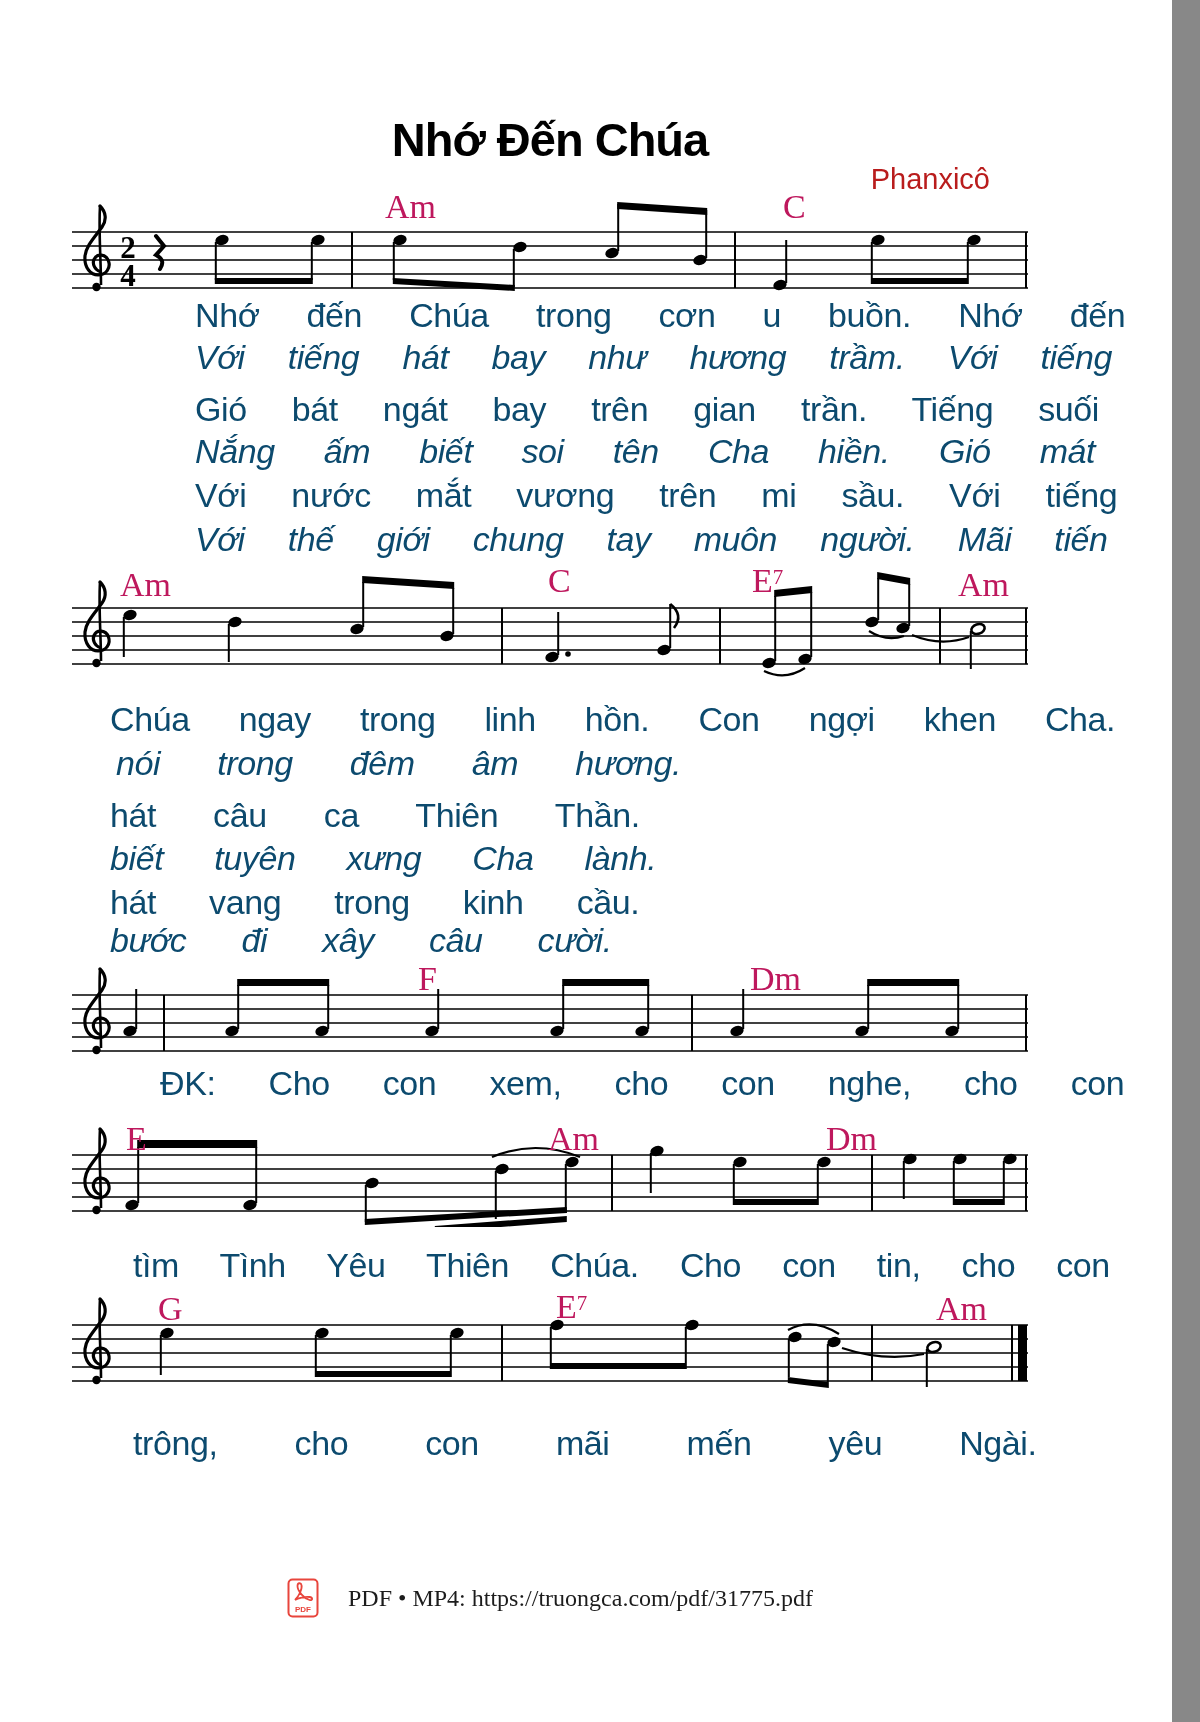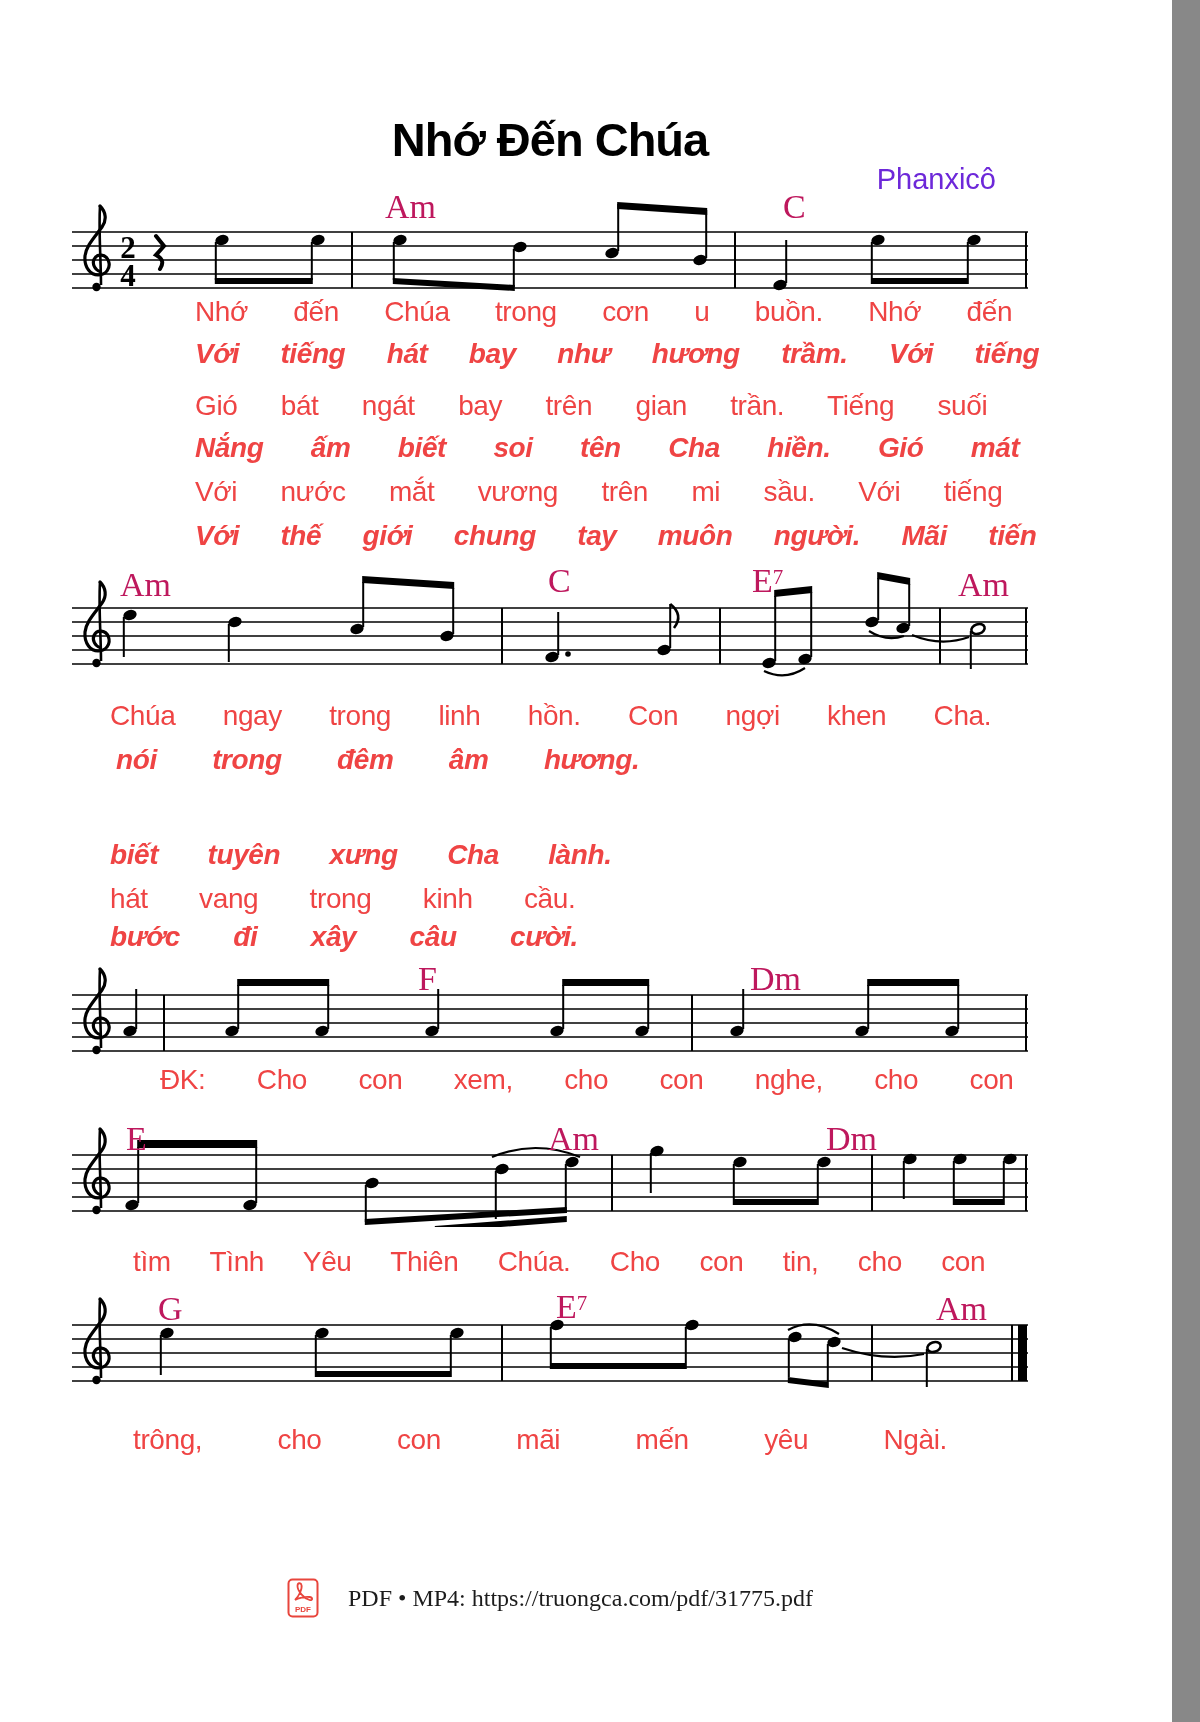--- a/index.html
+++ b/index.html
@@ -5,41 +5,41 @@
   html,body{margin:0;padding:0;background:#888;}
   .sheet{
     position:relative;width:1172px;height:1722px;background:#ffffff;
     font-family:"Liberation Sans",sans-serif;color:#000;overflow:hidden;
   }
   .title{
     position:absolute;left:0;top:112px;width:1100px;text-align:center;
     font-size:47px;font-weight:bold;letter-spacing:-1px;color:#000;
   }
   .composer{
-    position:absolute;top:163px;right:176px;font-size:29px;color:#6d28d9;
+    position:absolute;top:163px;right:182px;font-size:29px;color:#b91c1c;
   }
   .staff{position:absolute;left:72px;width:956px;height:112px;}
   .sline{stroke:#000;stroke-width:1.3;}
   .bar{stroke:#000;stroke-width:2;}
   .nh{fill:#000;}
   .nh-open{fill:#fff;stroke:#000;stroke-width:2.6;}
   .stem{stroke:#000;stroke-width:2;}
   .beam{fill:#000;}
   .tie{fill:none;stroke:#000;stroke-width:2.2;}
   .tsig{font-family:"Liberation Serif",serif;font-weight:bold;font-size:31px;}
   .chord{
     position:absolute;font-family:"Liberation Serif",serif;font-size:34px;color:#be185d;
     white-space:nowrap;line-height:1;
   }
   .chord sup{font-size:21px;vertical-align:8px;}
   .lyric{
-    position:absolute;font-size:28px;letter-spacing:-0.4px;color:#ef4444;
+    position:absolute;font-size:34px;letter-spacing:-0.4px;color:#0c4a6e;
     white-space:nowrap;line-height:1;
   }
-  .lyric.italic{font-style:italic;font-weight:bold;}
+  .lyric.italic{font-style:italic;}
   .footer{
     position:absolute;left:0;top:1578px;width:1100px;display:flex;
     align-items:center;justify-content:center;gap:29px;
   }
   .footer-text{
     font-family:Liberation Serif, serif;font-size:24px;color:#1c1c1c;
   }
   .pdficon{width:32px;height:40px;}
 </style>
 </head>
@@ -156,20 +156,21 @@
       <line class="bar" x1="954" y1="40" x2="954" y2="96"></line>
     </g>
   </svg>
   <div class="chord" style="left:120px;top:568px"><span>Am</span><sup></sup></div>
   <div class="chord" style="left:548px;top:564px"><span>C</span><sup></sup></div>
   <div class="chord" style="left:752px;top:564px"><span>E</span><sup>7</sup></div>
   <div class="chord" style="left:958px;top:568px"><span>Am</span><sup></sup></div>
 
   <div class="lyric" style="left:110px;top:702px;word-spacing:40px">Chúa ngay trong linh hồn. Con ngợi khen Cha.</div>
   <div class="lyric italic" style="left:116px;top:746px;word-spacing:48px">nói trong đêm âm hương.</div>
+  <div class="lyric" style="left:110px;top:798px;word-spacing:48px">hát câu ca Thiên Thần.</div>
   <div class="lyric italic" style="left:110px;top:841px;word-spacing:42px">biết tuyên xưng Cha lành.</div>
   <div class="lyric" style="left:110px;top:885px;word-spacing:44px">hát vang trong kinh cầu.</div>
   <div class="lyric italic" style="left:110px;top:923px;word-spacing:46px">bước đi xây câu cười.</div>
 
   <svg class="staff" style="top:955px" viewBox="0 0 956 112">
     <g>
       <line class="sline" x1="0" y1="40" x2="956" y2="40"></line>
         <line class="sline" x1="0" y1="54" x2="956" y2="54"></line>
       <line class="sline" x1="0" y1="68" x2="956" y2="68"></line>
         <line class="sline" x1="0" y1="82" x2="956" y2="82"></line>

